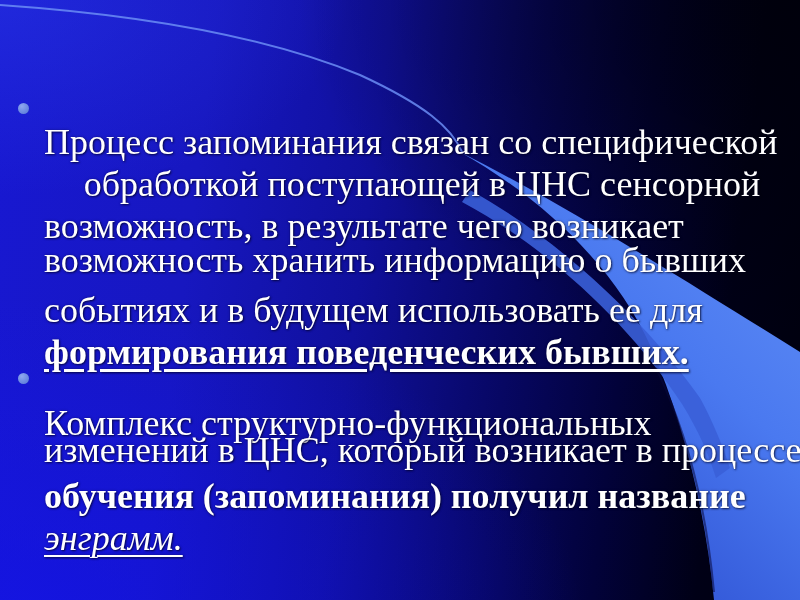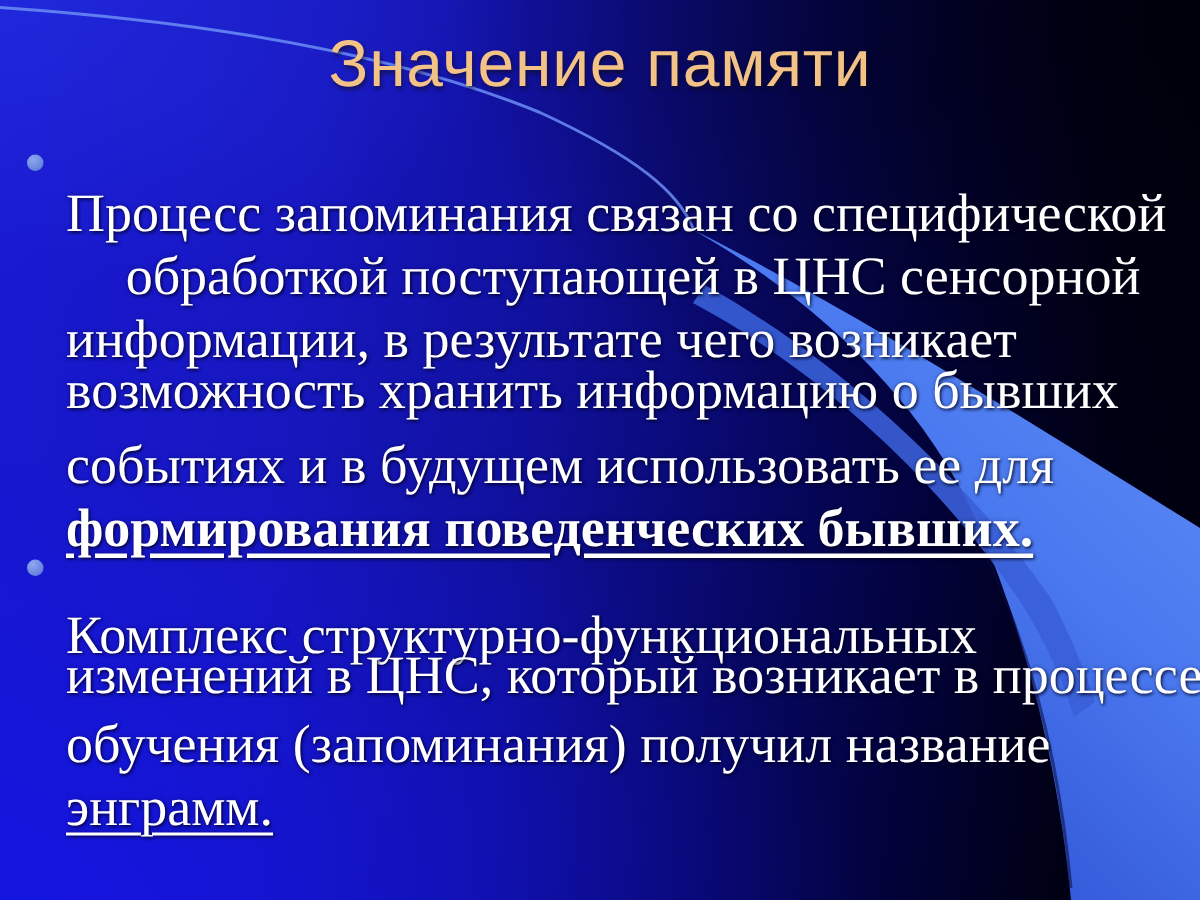--- a/index.html
+++ b/index.html
@@ -44,20 +44,21 @@
     text-shadow: 1px 1px 2px rgba(0,0,25,0.65), 0 0 3px rgba(0,0,30,0.35);
     margin-top: 33px;
   }
   .line.emphasis-bold {
     font-weight: bold;
     text-decoration: underline;
     text-decoration-thickness: 3px;
     text-underline-offset: 5px;
   }
   .line.emphasis-italic {
+    font-style: italic;
     text-decoration: underline;
     text-decoration-thickness: 2px;
     text-underline-offset: 5px;
   }
 </style>
 </head>
 <body>
 
 <div class="slide">
 
@@ -72,33 +73,32 @@
 
     <path d="M460,152 C575,210 700,290 800,352 L800,600 L714,600 C706,515 685,425 650,345 C615,268 545,200 460,152 Z" fill="url(#bandGrad)"></path>
 
     <path d="M470,190 C560,240 645,320 700,398 C712,420 722,444 730,468 L716,478 C708,452 698,430 682,404 C628,322 548,248 462,202 Z" fill="#3a5fd8" opacity="0.9"></path>
 
     <path d="M0,5 C130,14 260,34 360,75 C425,105 452,128 462,152" fill="none" stroke="#6b8df5" stroke-width="2" opacity="0.85"></path>
 
     <path d="M656,368 C686,430 706,505 714,592" fill="none" stroke="#0a0a3c" stroke-width="2" opacity="0.55"></path>
   </svg>
 
-  <div class="title" style="color:#F2C286;">Значение памяти</div>
 
   <div class="bullet-block" style="top:0;">
     <span class="bullet-dot" style="top:103px; background: radial-gradient(circle at 35% 30%, #8fa8f0, #6583de 70%, #5470c8);"></span>
     <div class="line" style="top:88px;">Процесс запоминания связан со специфической</div>
     <div class="line" style="top:130px;text-align:center;">обработкой поступающей в ЦНС сенсорной</div>
-    <div class="line" style="top:172px;">информации, в результате чего возникает</div>
+    <div class="line" style="top:172px;">возможность, в результате чего возникает</div>
     <div class="line" style="top:206px;">возможность хранить информацию о бывших</div>
     <div class="line" style="top:256px;">событиях и в будущем использовать ее для</div>
     <div class="line emphasis-bold" style="top:298px;">формирования поведенческих бывших.</div>
   </div>
 
   <div class="bullet-block" style="top:0;">
     <span class="bullet-dot" style="top:373px; background: radial-gradient(circle at 35% 30%, #8fa8f0, #6583de 70%, #5470c8);"></span>
     <div class="line" style="top:369px;">Комплекс структурно-функциональных</div>
     <div class="line" style="top:396px;">изменений в ЦНС, который возникает в процессе</div>
-    <div class="line" style="top:442px;">обучения (запоминания) получил название</div>
+    <div class="line" style="top:442px;font-weight:bold;">обучения (запоминания) получил название</div>
     <div class="line emphasis-italic" style="top:484px;">энграмм.</div>
   </div>
 
 </div>
 
 </body></html>

